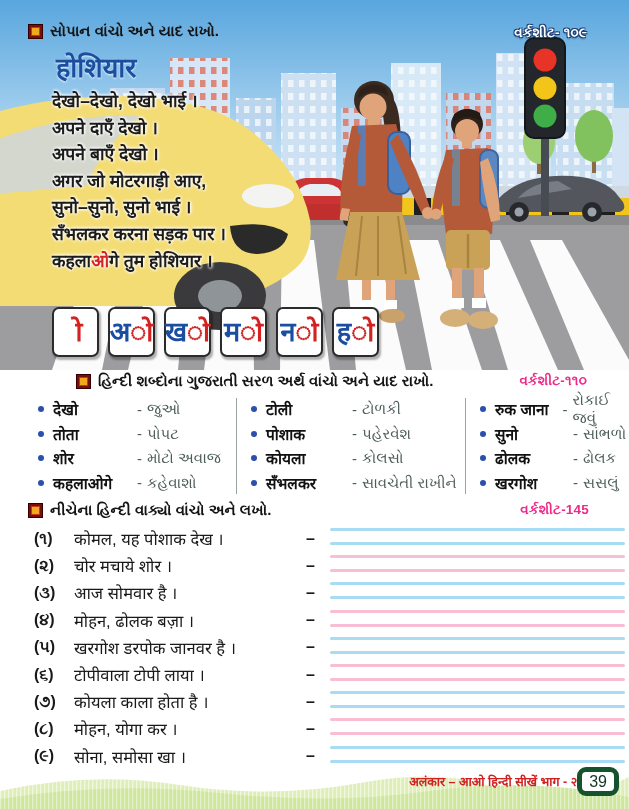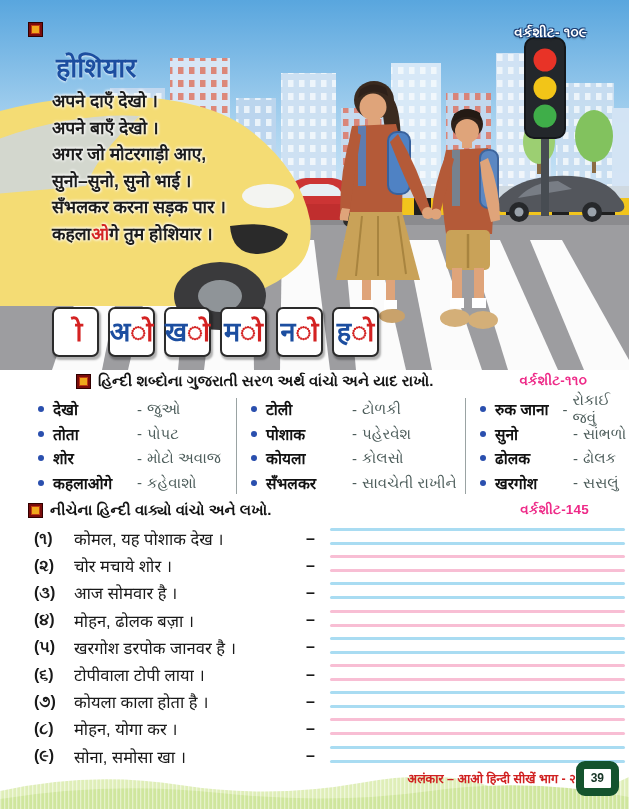--- a/index.html
+++ b/index.html
@@ -61,22 +61,22 @@
   .sdash{width:24px;font-weight:bold;color:#191919;flex:0 0 24px;}
   .wlines{flex:1;position:relative;height:100%;margin-right:4px;}
   .wl{position:absolute;left:0;right:0;height:3px;border-radius:2px;}
   .wl.t{top:3px;} .wl.b{top:17px;}
   .wl.blue{background:#a9dcf2;} .wl.pink{background:#f8bed4;}
 
   
   .hills{position:absolute;left:0;bottom:0;width:629px;height:52px;}
   .footer{position:absolute;right:10px;bottom:13px;display:flex;align-items:center;}
   .bookline{color:#d02020;font-weight:bold;font-size:12.5px;}
-  .pageno{background:#fff;border:8px solid #14532d;border-radius:9px;padding:0 7px;
-          font-weight:bold;font-size:12px;color:#143324;line-height:19px;}
+  .pageno{background:#fff;border:5px solid #14532d;border-radius:9px;padding:0 7px;
+          font-weight:normal;font-size:16px;color:#143324;line-height:19px;}
 </style>
 </head>
 <body>
 
 <div class="page">
 
   <div class="illus">
     <svg width="629" height="370" viewBox="0 0 629 370">
       <defs>
         <linearGradient id="sky" x1="0" y1="0" x2="0" y2="1">
@@ -236,25 +236,27 @@
           <ellipse cx="483" cy="320" rx="15" ry="9" fill="#d4af78"></ellipse>
         </g>
       </g>
     </svg>
   </div>
 
   <div class="head1 sec-head">
     <span class="sec-icon">
         <i></i>
       </span>
+    <span class="txt">સોપાન વાંચો અને યાદ રાખો.</span>
   </div>
   <div class="ws ws109">વર્કશીટ- ૧૦૯</div>
 
   <div class="poem-title">होशियार</div>
   <div class="poem" id="poem">
+      <div class="pline">देख<span class="rd">ो</span>–देख<span class="rd">ो</span>, देख<span class="rd">ो</span> भाई ।</div>
       <div class="pline">अपने दाएँ देख<span class="rd">ो</span> ।</div>
       <div class="pline">अपने बाएँ देख<span class="rd">ो</span> ।</div>
       <div class="pline">अगर ज<span class="rd">ो</span> म<span class="rd">ो</span>टरगाड़ी आए,</div>
       <div class="pline">सुन<span class="rd">ो</span>–सुन<span class="rd">ो</span>, सुन<span class="rd">ो</span> भाई ।</div>
       <div class="pline">सँभलकर करना सड़क पार ।</div>
       <div class="pline">कहला<span class="rd">ओ</span>गे तुम ह<span class="rd">ो</span>शियार ।</div>
     </div>
 
   <div class="boxes" id="boxes">
       <div class="lbox">

